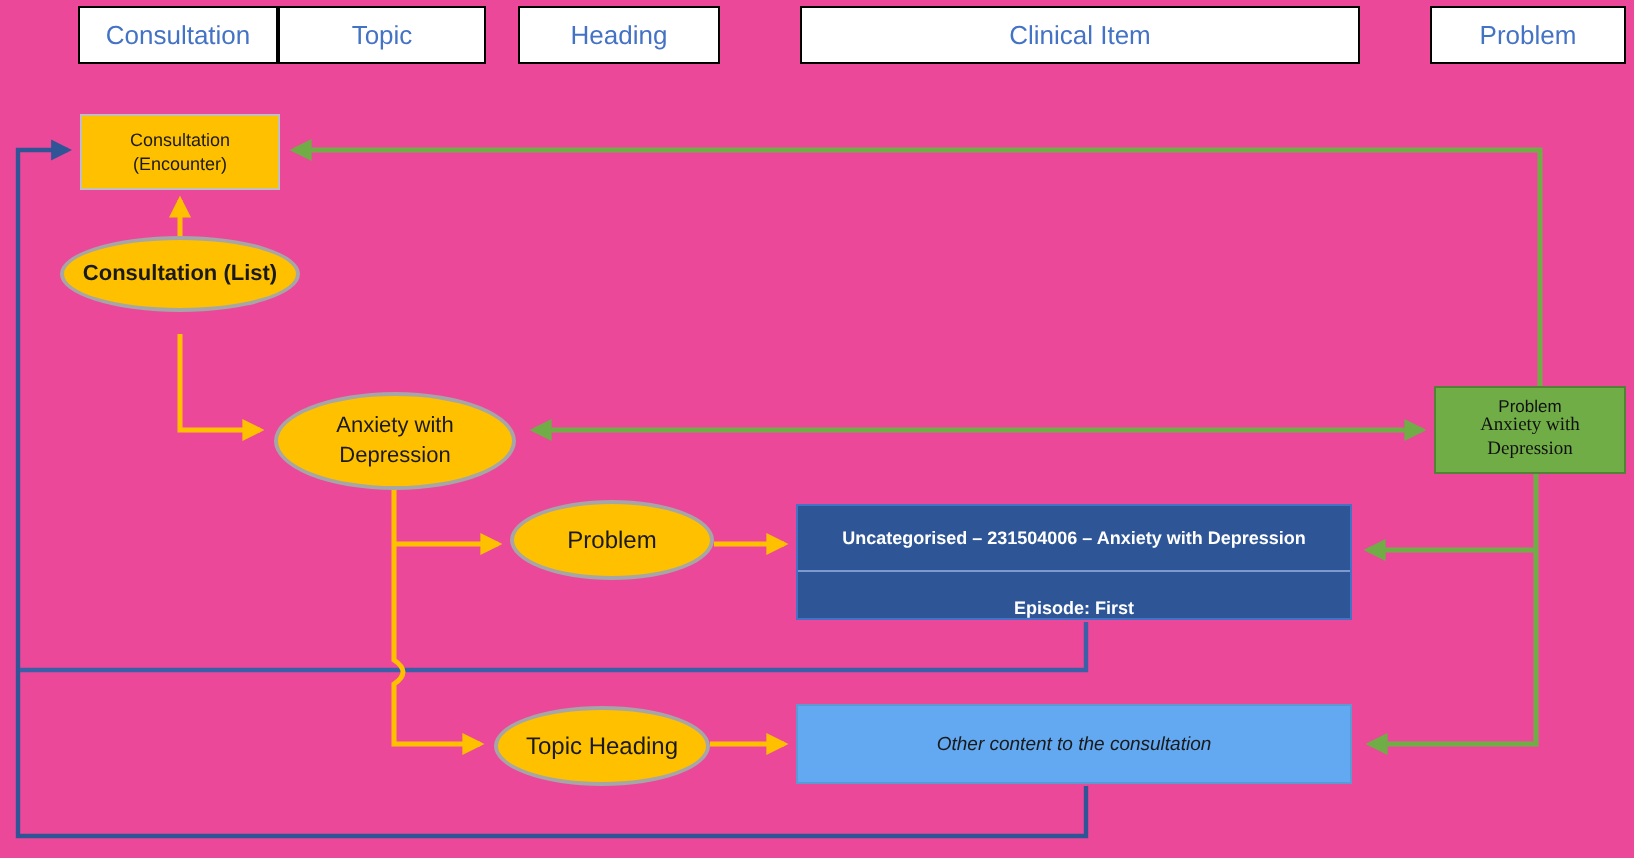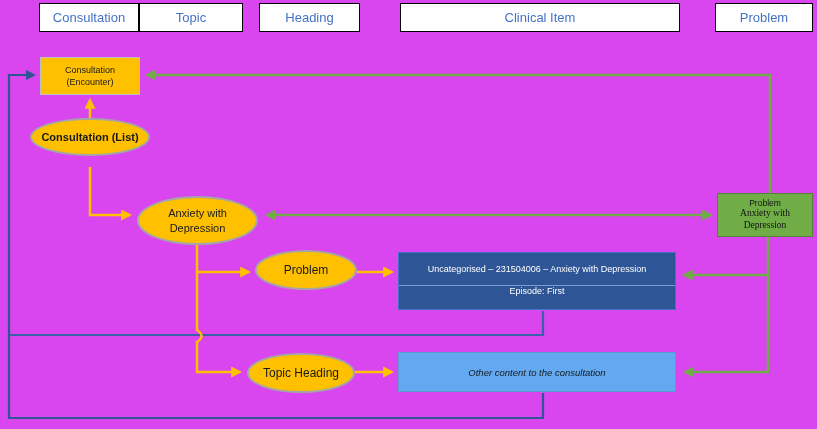--- a/index.html
+++ b/index.html
@@ -1,33 +1,33 @@
 <!DOCTYPE html>
 <html><head>
 <meta charset="utf-8">
 <style>
   html,body{margin:0;padding:0;background:#fff;}
   .stage{
-    position:relative;width:817px;height:429px;background:#d946ef;overflow:hidden;
+    position:relative;width:817px;height:429px;background:#ec4899;overflow:hidden;
     font-family:"Liberation Sans",sans-serif;
   }
   .connectors{position:absolute;left:0;top:0;z-index:1;}
   .node{position:absolute;z-index:2;display:flex;flex-direction:column;
         align-items:center;justify-content:center;text-align:center;box-sizing:border-box;}
   .hdr{
     position:absolute;top:3px;height:29px;z-index:2;box-sizing:border-box;
     border:1.5px solid #000;background:#fff;color:#4472C4;font-size:13px;
     display:flex;align-items:center;justify-content:center;
   }
   .gold-box{background:#FFC000;border:1.5px solid #BFBFBF;color:#1a1a1a;font-size:9px;line-height:1.35;}
   .ellipse{background:#FFC000;border:2px solid #A6A6A6;border-radius:50%;color:#1a1a1a;}
-  .darkbox{background:#2E5697;border:1.5px solid #4472C4;color:#fff;font-weight:normal;font-size:9px;}
+  .darkbox{background:#2E5697;border:1.5px solid #4472C4;color:#fff;font-weight:bold;font-size:9px;}
   .darkbox .row1{height:33px;display:flex;align-items:center;justify-content:center;width:100%;
                  border-bottom:1px solid #7d9ad0;box-sizing:border-box;}
-  .darkbox .row2{flex:1;display:flex;align-items:flex-start;justify-content:center;width:100%;}
+  .darkbox .row2{flex:1;display:flex;align-items:flex-end;justify-content:center;width:100%;}
   .lightbox{background:#62A9F2;border:1px solid #5B9BD5;color:#1a1a1a;font-size:9.5px;font-style:italic;}
   .greenbox{background:#70AD47;border:1.5px solid #548235;color:#111;font-size:8.5px;line-height:1.25;}
   .greenbox .serif{font-family:"Liberation Serif",serif;font-size:9.5px;}
 </style>
 </head>
 <body>
 
 <div class="stage">
 
   <svg class="connectors" width="817" height="429" viewBox="0 0 817 429">

